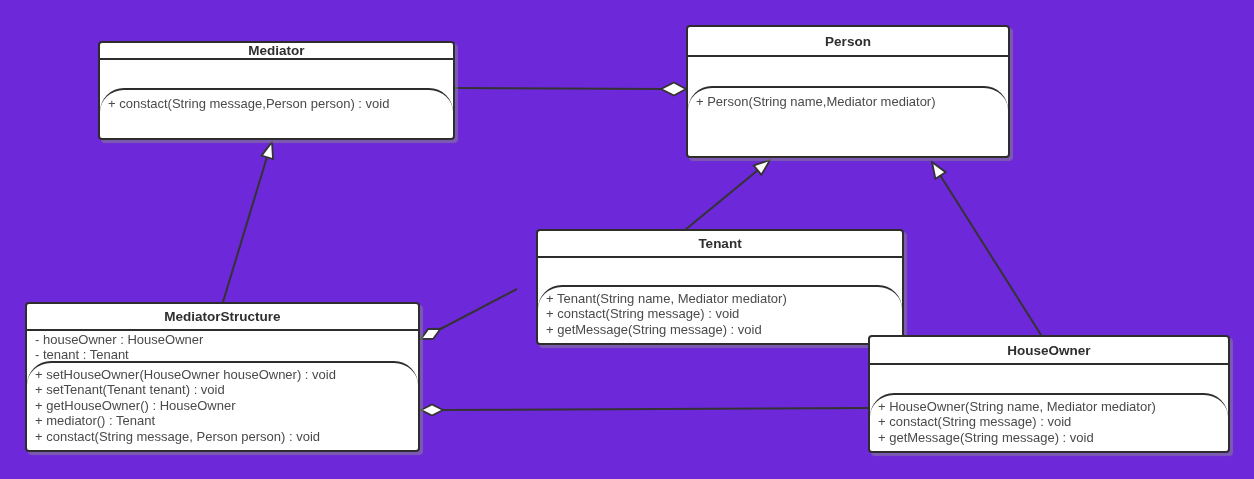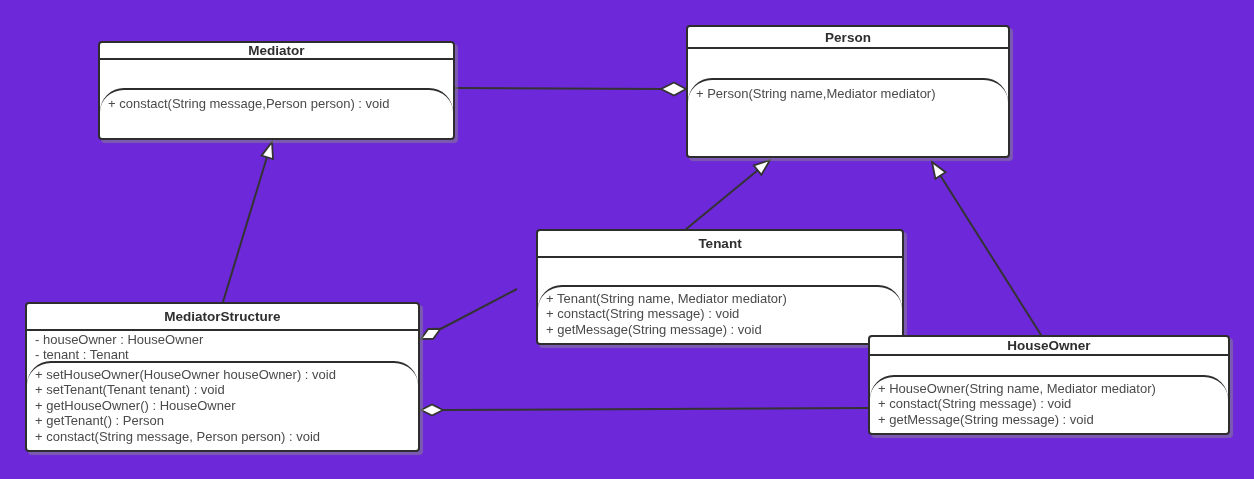--- a/index.html
+++ b/index.html
@@ -100,21 +100,21 @@
 
   <div class="uml-class" style="left:98px; top:41px; width:357px; height:99px;">
     <div class="sec title">Mediator</div>
     <div class="sec attrs" style="height:30px;"></div>
     <div class="sec methods">
       <div class="line">+ constact(String message,Person person) : void</div>
     </div>
   </div>
 
   <div class="uml-class" style="left:686px; top:25px; width:324px; height:133px;">
-    <div class="sec title" style="height:20px;text-align:center;">Person</div>
+    <div class="sec title" style="height:28px;text-align:center;">Person</div>
     <div class="sec attrs" style="height:31px;">
     </div>
     <div class="sec methods">
       <div class="line">+ Person(String name,Mediator mediator)</div>
     </div>
   </div>
 
   <div class="uml-class" style="left:536px; top:229px; width:368px; height:116px;">
     <div class="sec title" style="height:26px;">Tenant</div>
     <div class="sec attrs" style="height:30px;"></div>
@@ -128,26 +128,26 @@
   <div class="uml-class" style="left:25px; top:302px; width:395px; height:150px;">
     <div class="sec title" style="height:26px;text-align:center;">MediatorStructure</div>
     <div class="sec attrs" style="height:32px;">
       <div class="line">- houseOwner : HouseOwner</div>
       <div class="line">- tenant : Tenant</div>
     </div>
     <div class="sec methods" style="padding-top:4px;">
       <div class="line">+ setHouseOwner(HouseOwner houseOwner) : void</div>
       <div class="line">+ setTenant(Tenant tenant) : void</div>
       <div class="line">+ getHouseOwner() : HouseOwner</div>
-      <div class="line">+ getTenant() : Person</div>
+      <div class="line">+ mediator() : Tenant</div>
       <div class="line">+ constact(String message, Person person) : void</div>
     </div>
   </div>
 
-  <div class="uml-class" style="left:868px; top:335px; width:362px; height:100px;justify-content:space-between;">
+  <div class="uml-class" style="left:868px; top:335px; width:362px; height:118px;justify-content:space-between;">
     <div class="sec title" style="height:28px;">HouseOwner</div>
     <div class="sec attrs" style="height:31px;"></div>
     <div class="sec methods" style="padding-top:4px;">
       <div class="line">+ HouseOwner(String name, Mediator mediator)</div>
       <div class="line">+ constact(String message) : void</div>
       <div class="line">+ getMessage(String message) : void</div>
     </div>
   </div>
 
 </div>

